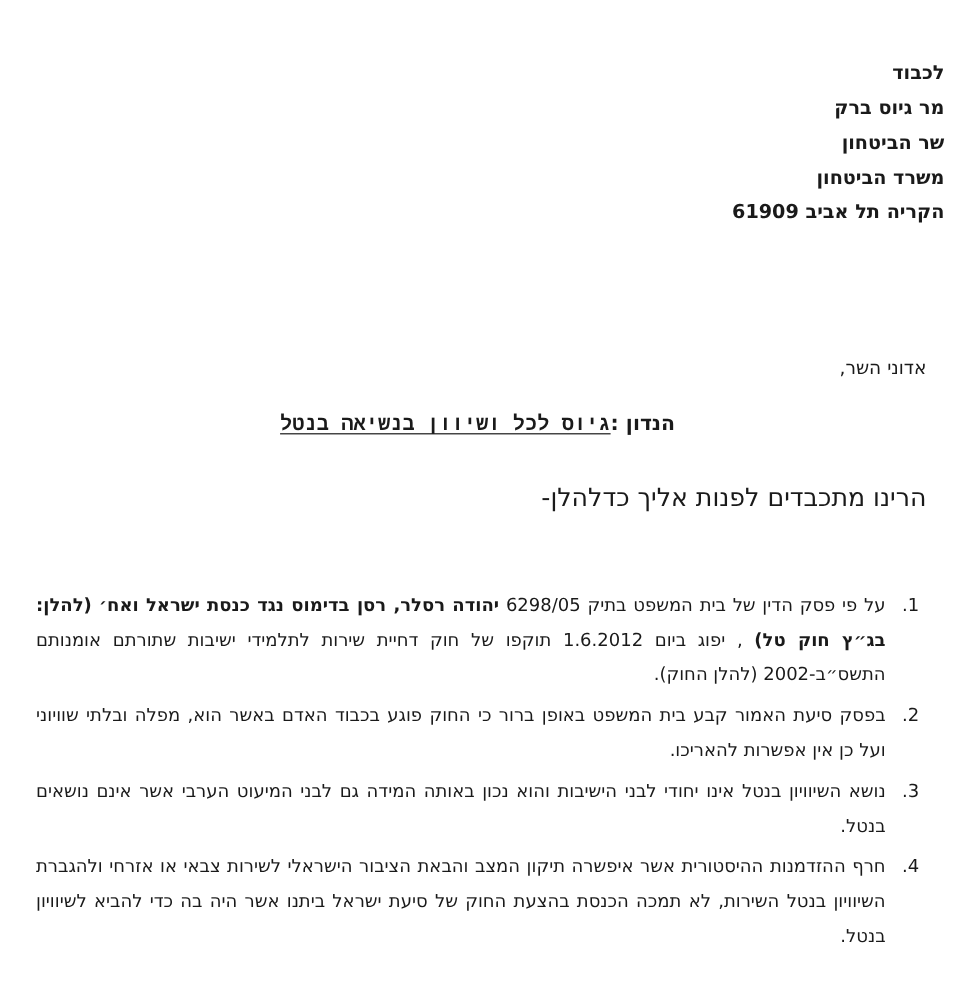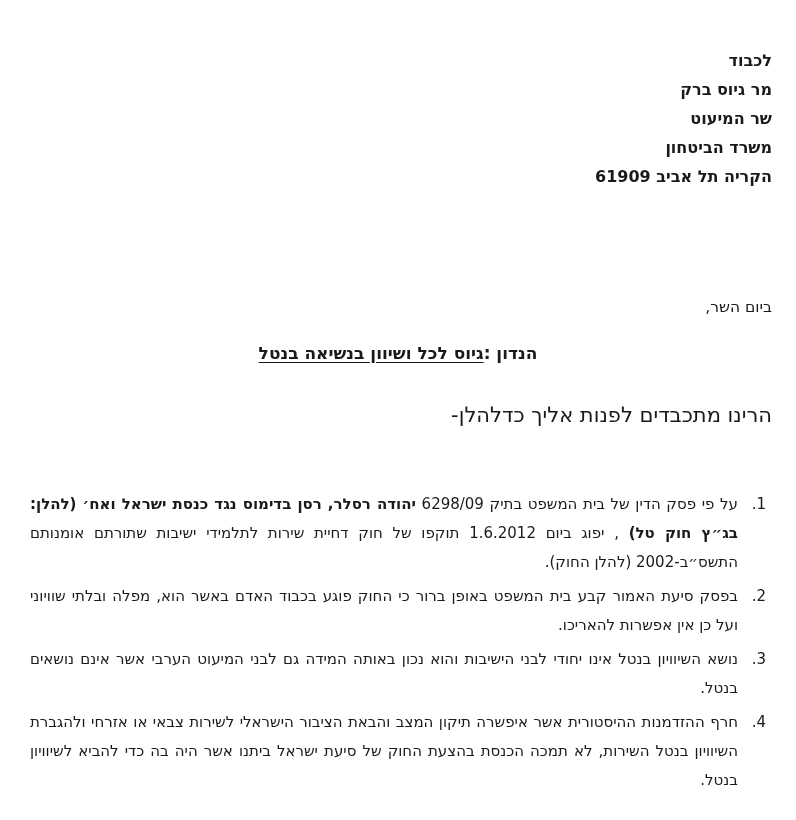--- a/index.html
+++ b/index.html
@@ -13,21 +13,21 @@
     height: 820px;
     background: #ffffff;
     color: #1a1a1a;
     font-family: "DejaVu Sans", sans-serif;
     direction: rtl;
     overflow: hidden;
   }
   .recipient {
     position: absolute;
     top: 46px;
-    right: 24px;
+    right: 9px;
     text-align: right;
     font-weight: bold;
     font-size: 16px;
     line-height: 29px;
   }
   .recipient .address-line {
     text-underline-offset: 3px;
   }
   .greeting {
     position: absolute;
@@ -42,20 +42,21 @@
     left: 0;
     width: 100%;
     text-align: center;
     font-weight: bold;
     font-size: 17px;
     line-height: 24px;
   }
   .subject .subject-title {
     text-decoration: underline;
     text-underline-offset: 3px;
+    font-family: Liberation Mono, monospace;
   }
   .opening {
     position: absolute;
     top: 404px;
     right: 24px;
     font-size: 21px;
     line-height: 22px;
   }
   .body-list {
     position: absolute;
@@ -83,37 +84,37 @@
   }
 </style>
 </head>
 <body>
 
 <div class="page">
 
   <div class="recipient">
     <div>לכבוד</div>
     <div>מר גיוס ברק</div>
-    <div>שר המיעוט</div>
+    <div>שר הביטחון</div>
     <div>משרד הביטחון</div>
     <div class="address-line">הקריה תל אביב 61909</div>
   </div>
 
-  <div class="greeting">ביום השר,</div>
+  <div class="greeting">אדוני השר,</div>
 
   <div class="subject">
     <span class="subject-label">הנדון :</span><span class="subject-title">גיוס לכל ושיוון בנשיאה בנטל</span>
   </div>
 
   <div class="opening">הרינו מתכבדים לפנות אליך כדלהלן-</div>
 
   <div class="body-list">
       <div class="list-item">
         <span class="item-number">1.</span>
-        <div class="item-text"><span class="seg-regular">על פי פסק הדין של בית המשפט בתיק 6298/09 </span><span class="seg-bold">יהודה רסלר, רסן בדימוס נגד כנסת ישראל ואח׳ (להלן: בג״ץ חוק טל)</span><span class="seg-regular"> , יפוג ביום 1.6.2012 תוקפו של חוק דחיית שירות לתלמידי ישיבות שתורתם אומנותם התשס״ב-2002 (להלן החוק).</span></div>
+        <div class="item-text"><span class="seg-regular">על פי פסק הדין של בית המשפט בתיק 6298/05 </span><span class="seg-bold">יהודה רסלר, רסן בדימוס נגד כנסת ישראל ואח׳ (להלן: בג״ץ חוק טל)</span><span class="seg-regular"> , יפוג ביום 1.6.2012 תוקפו של חוק דחיית שירות לתלמידי ישיבות שתורתם אומנותם התשס״ב-2002 (להלן החוק).</span></div>
       </div>
       <div class="list-item">
         <span class="item-number">2.</span>
         <div class="item-text"><span class="seg-regular">בפסק סיעת האמור קבע בית המשפט באופן ברור כי החוק פוגע בכבוד האדם באשר הוא, מפלה ובלתי שוויוני ועל כן אין אפשרות להאריכו.</span></div>
       </div>
       <div class="list-item">
         <span class="item-number">3.</span>
         <div class="item-text"><span class="seg-regular">נושא השיוויון בנטל אינו יחודי לבני הישיבות והוא נכון באותה המידה גם לבני המיעוט הערבי אשר אינם נושאים בנטל.</span></div>
       </div>
       <div class="list-item">

